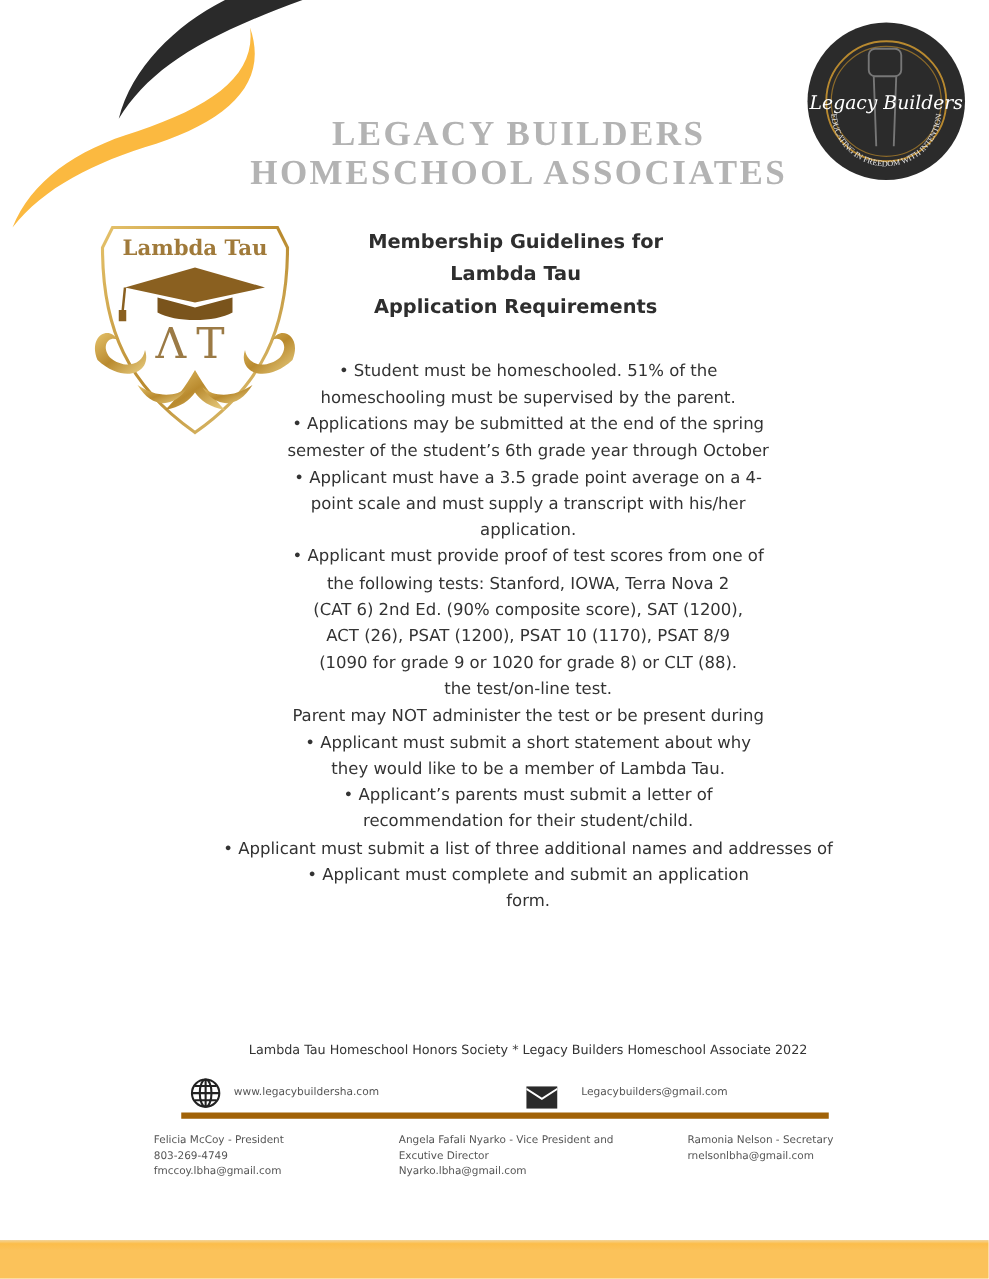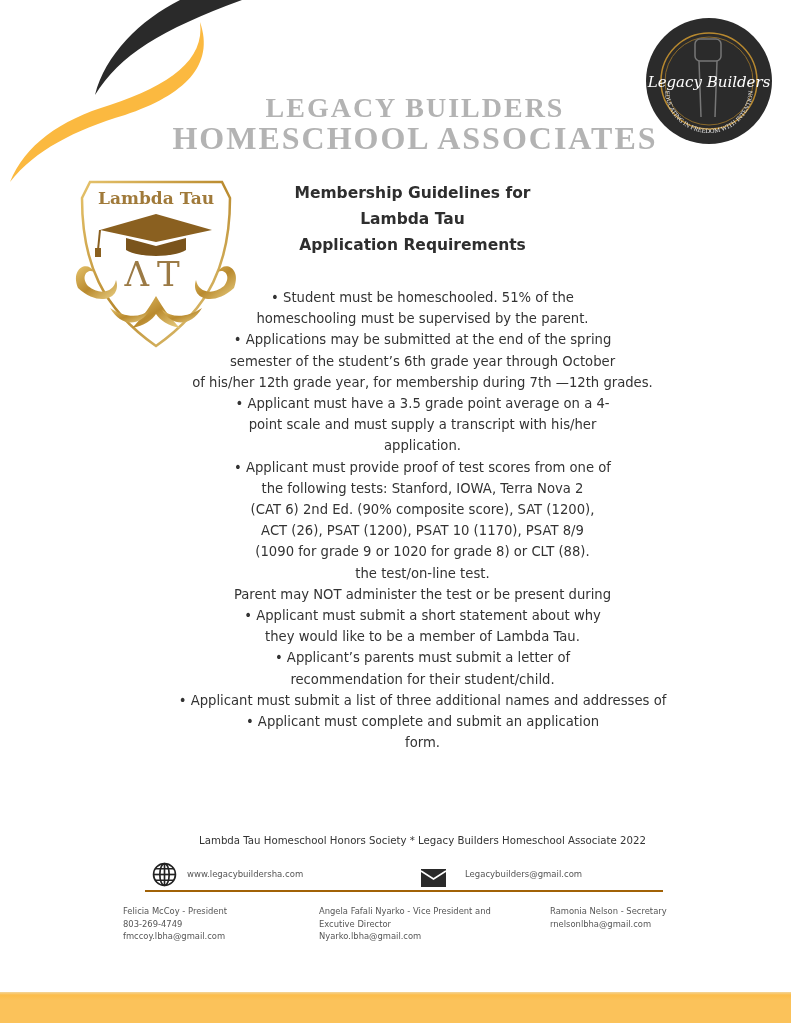--- a/index.html
+++ b/index.html
@@ -7,38 +7,38 @@
     width: 791px; height: 1023px; position: relative; overflow: hidden;
     background: #ffffff; font-family: "DejaVu Sans", sans-serif; color: #333;
   }
   .swoosh { position: absolute; left: 0; top: 0; }
   .org-title {
     position: absolute; left: 150px; width: 530px; top: 92px;
     text-align: center; font-family: "Liberation Serif", serif; font-weight: bold;
     color: #b3b3b3; letter-spacing: 2px; line-height: 31px;
   }
   .org-title .l1 { font-size: 28px; display: block; }
-  .org-title .l2 { font-size: 32px; display: block; }
+  .org-title .l2 { font-size: 28px; display: block; }
   .lb-logo { position: absolute; left: 645px; top: 17px; width: 128px; height: 128px; }
   .crest { position: absolute; left: 70px; top: 168px; width: 172px; height: 184px; }
   .heading {
     position: absolute; left: 240px; width: 345px; top: 180px;
     text-align: center; font-weight: bold; font-size: 15.5px; line-height: 26px; color: #2e2e2e;
   }
   .heading span { display: block; }
   .reqs {
     position: absolute; left: 120px; width: 605px; top: 287px;
     text-align: center; font-size: 13.2px; line-height: 21.2px; color: #333;
   }
   .reqs .line { display: block; white-space: nowrap; }
   .footer-line {
     position: absolute; left: 150px; width: 545px; top: 823px;
     text-align: center; font-size: 10.2px; color: #333; white-space: nowrap; margin-top: 12px;
   }
-  .contact-row { position: absolute; left: 145px; width: 518px; top: 860px; height: 30px; border-bottom: 2px solid #a16207; }
+  .contact-row { position: absolute; left: 145px; width: 518px; top: 860px; height: 30px; border-bottom: 5px solid #a16207; }
   .globe-icon { position: absolute; left: 7px; top: 2px; width: 25px; height: 25px; }
   .web-text { position: absolute; left: 42px; top: 9px; font-size: 8.5px; color: #555; }
   .mail-icon { position: absolute; left: 276px; top: 9px; width: 25px; height: 18px; }
   .mail-text { position: absolute; left: 320px; top: 9px; font-size: 8.5px; color: #555; }
   .officer { position: absolute; top: 905px; font-size: 8.4px; line-height: 12.5px; color: #555; }
   .officer span { display: block; }
   .off1 { left: 123px; }
   .off2 { left: 319px; width: 190px; }
   .off3 { left: 550px; }
   .bottom-bar { position: absolute; left: 0; top: 992px; width: 791px; height: 31px;
@@ -102,21 +102,20 @@
   <span>Membership Guidelines for</span>
   <span>Lambda Tau</span>
   <span>Application Requirements</span>
 </div>
 
 <div class="reqs">
   <span class="line">• Student must be homeschooled. 51% of the</span>
   <span class="line">homeschooling must be supervised by the parent.</span>
   <span class="line">• Applications may be submitted at the end of the spring</span>
   <span class="line">semester of the student’s 6th grade year through October</span>
-  <span class="line">of his/her 12th grade year, for membership during 7th —12th grades.</span>
   <span class="line">• Applicant must have a 3.5 grade point average on a 4-</span>
   <span class="line">point scale and must supply a transcript with his/her</span>
   <span class="line">application.</span>
   <span class="line">• Applicant must provide proof of test scores from one of</span>
   <span class="line">the following tests: Stanford, IOWA, Terra Nova 2</span>
   <span class="line">(CAT 6) 2nd Ed. (90% composite score), SAT (1200),</span>
   <span class="line">ACT (26), PSAT (1200), PSAT 10 (1170), PSAT 8/9</span>
   <span class="line">(1090 for grade 9 or 1020 for grade 8) or CLT (88).</span>
   <span class="line">the test/on-line test.</span>
   <span class="line">Parent may NOT administer the test or be present during</span>

